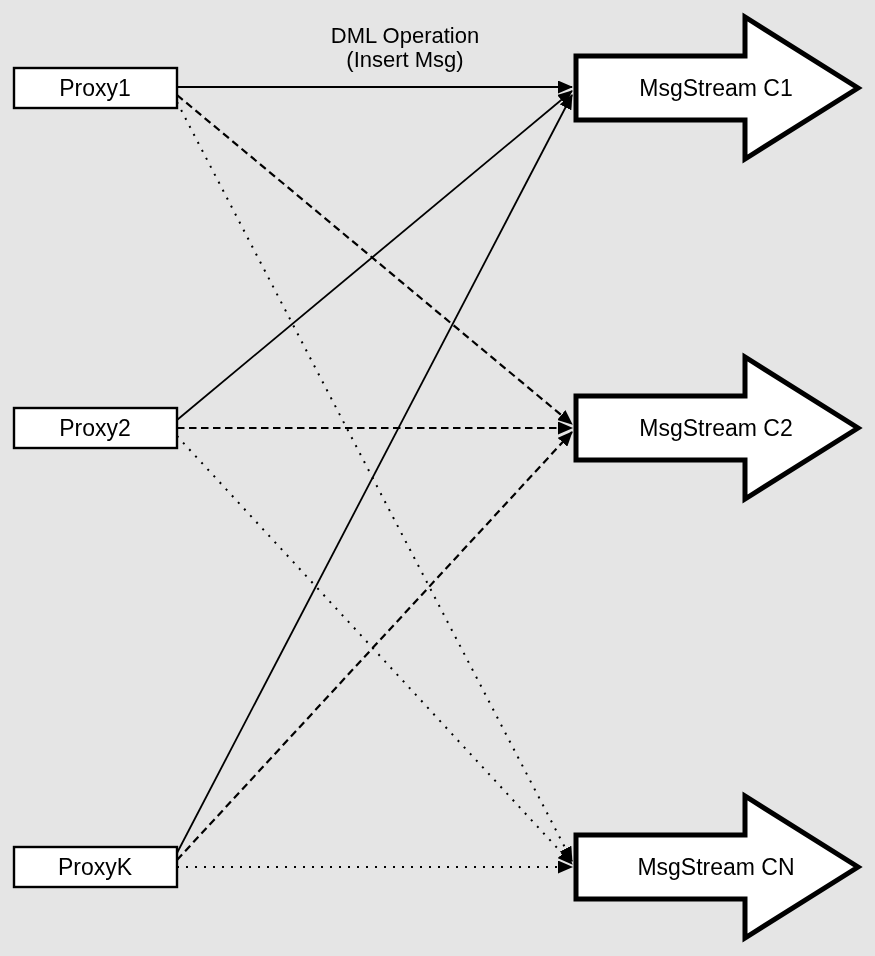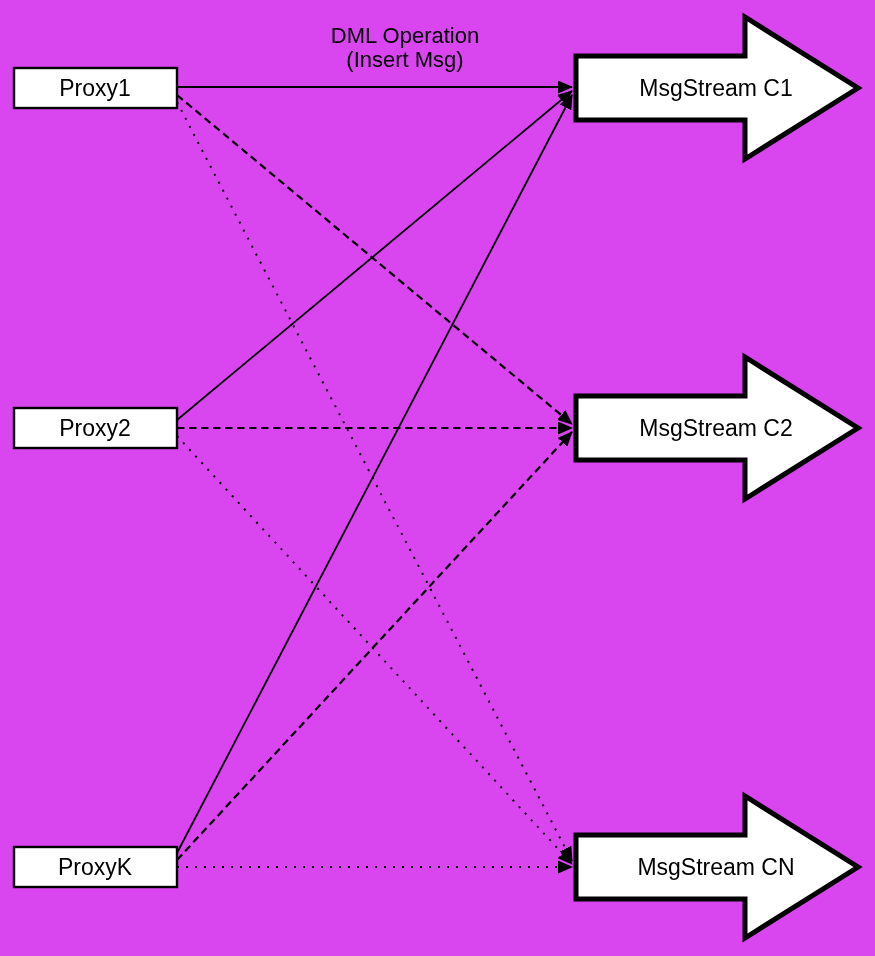--- a/index.html
+++ b/index.html
@@ -4,21 +4,21 @@
 <style>
   html, body {
     margin: 0;
     padding: 0;
     background: #ffffff;
   }
   .stage {
     position: relative;
     width: 875px;
     height: 956px;
-    background: #d946ef;
+    background: #e5e5e5;
     font-family: "Liberation Sans", sans-serif;
   }
   svg { display: block; }
   .edge { stroke: #000000; fill: none; }
   .edge.solid  { stroke-width: 1.8; }
   .edge.dashed { stroke-width: 2.2; stroke-dasharray: 7.5 4.5; }
   .edge.dotted { stroke-width: 2;   stroke-dasharray: 2 7; }
   .node-rect {
     fill: #ffffff;
     stroke: #000000;

